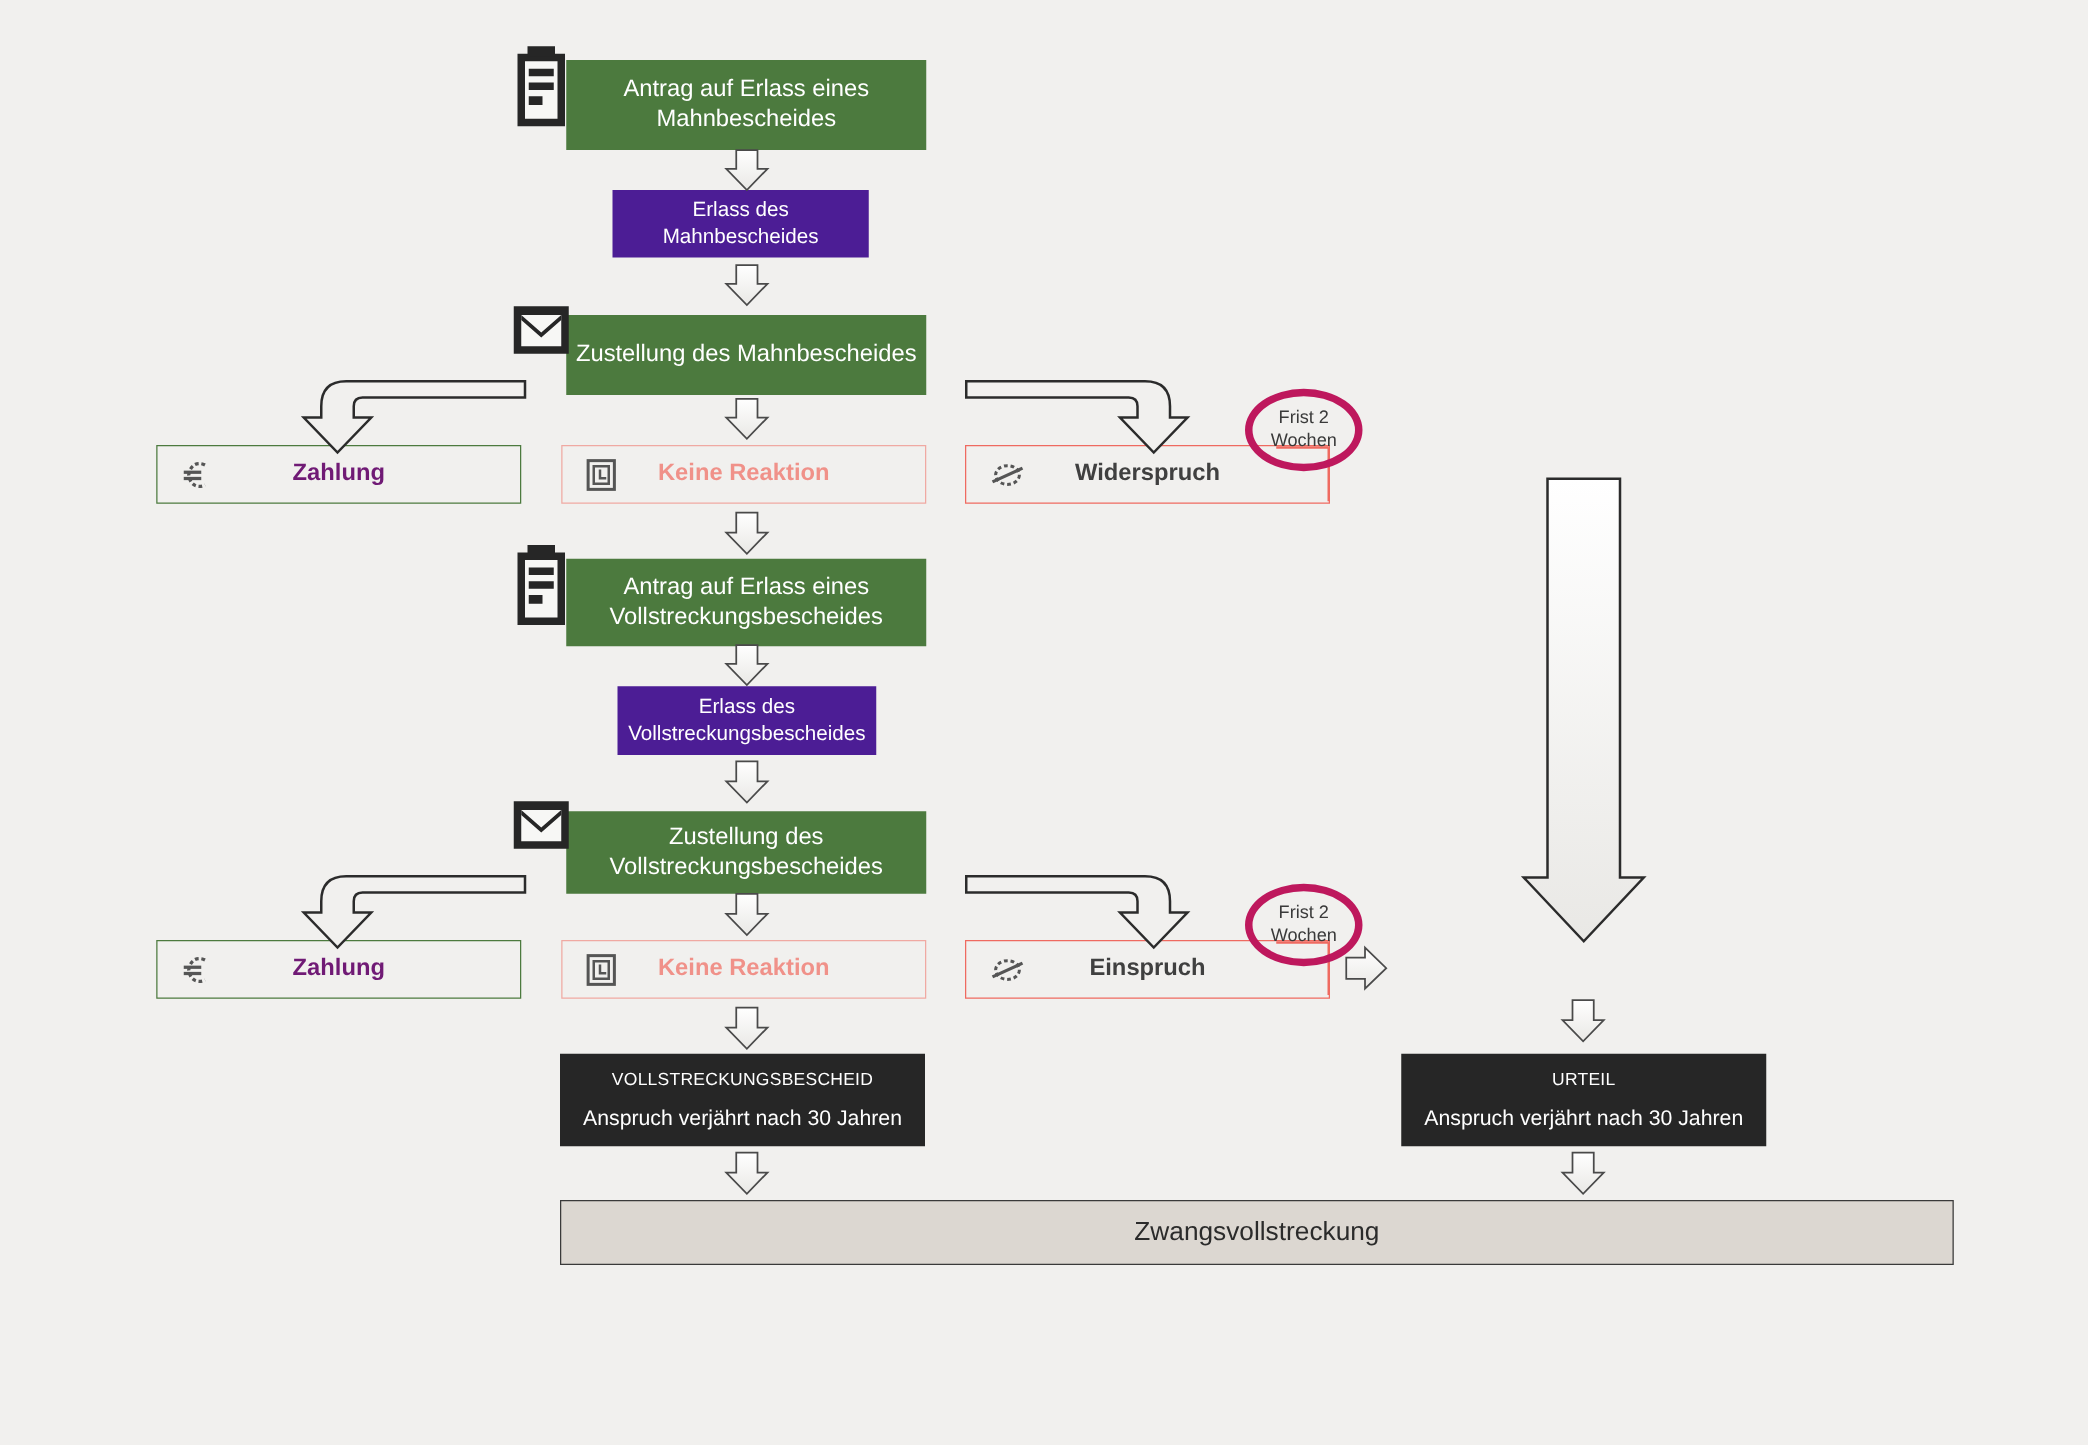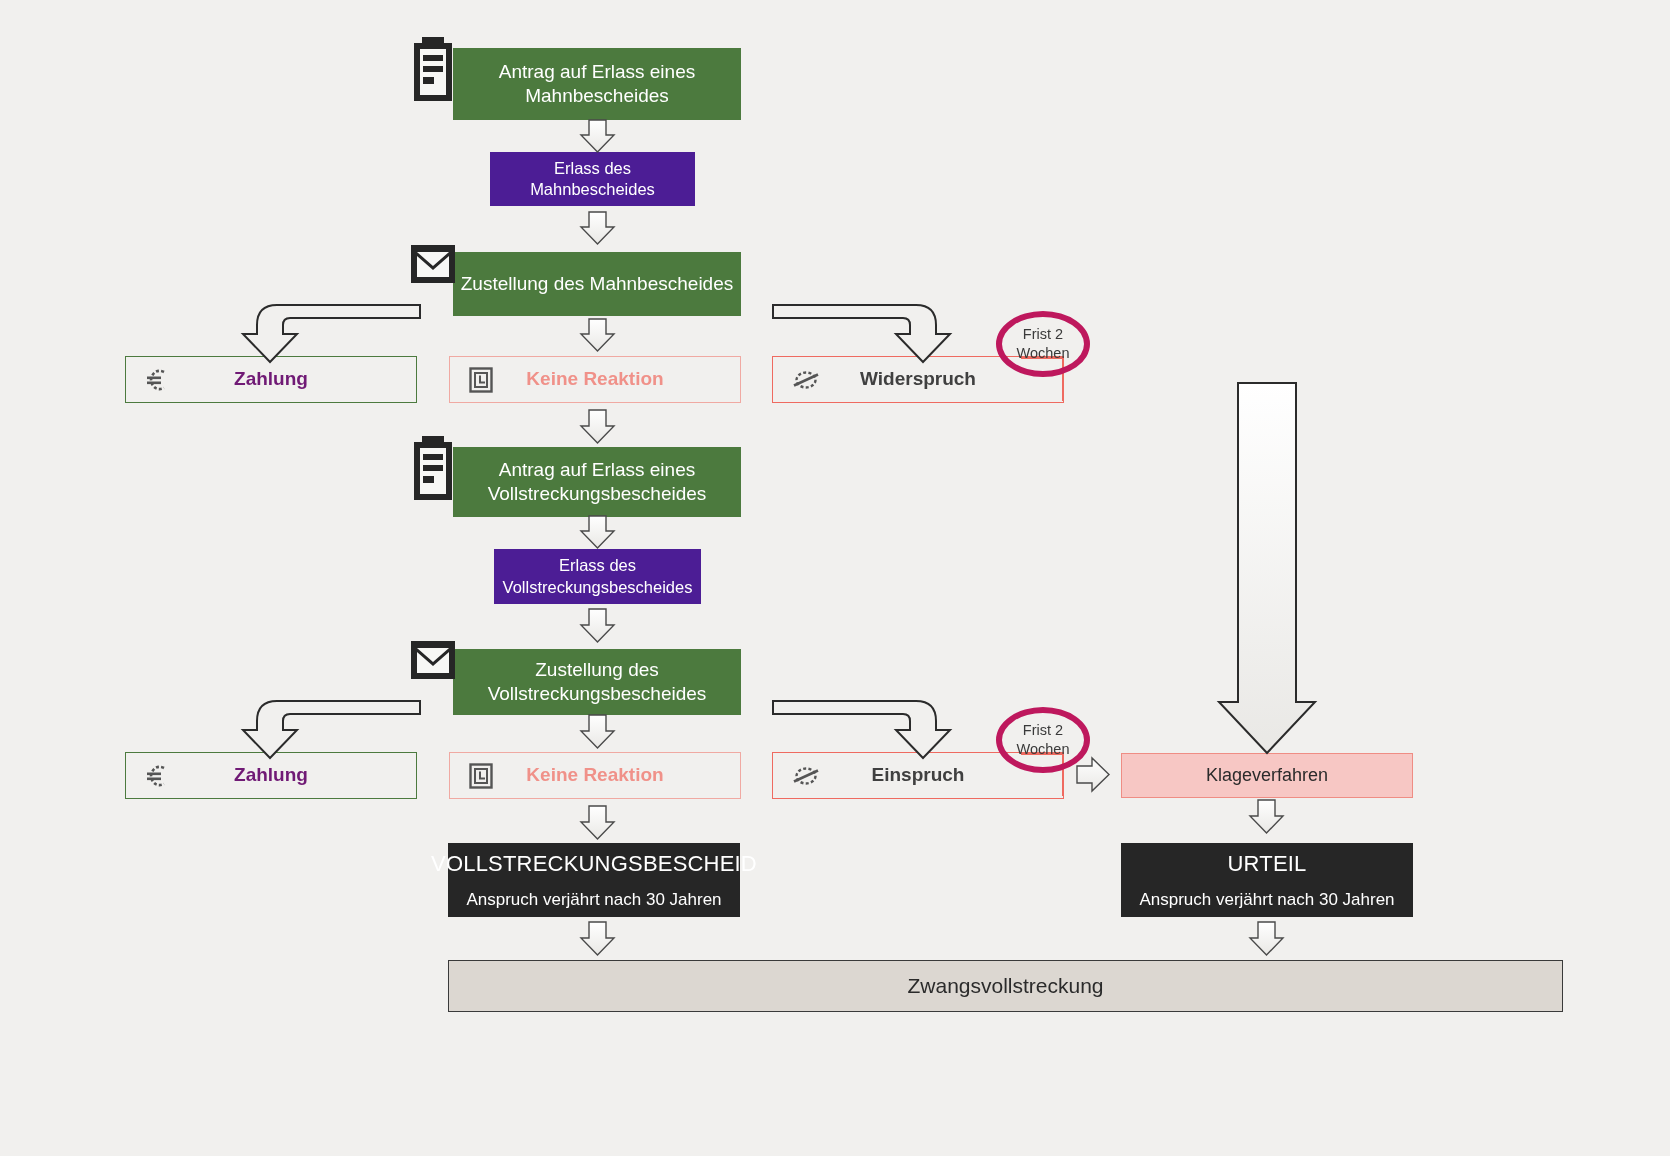--- a/index.html
+++ b/index.html
@@ -62,21 +62,21 @@
     transform: translateY(-50%);
     display: block;
   }
 
   
   .result {
     background: #262626;
     color: #ffffff;
     gap: 11px;
   }
-  .result .t1 { font-size: 22px; letter-spacing: .2px; }
+  .result .t1 { font-size: 14px; letter-spacing: .2px; }
   .result .t2 { font-size: 17px; }
 
   .klage {
     background: #f7c7c4;
     border: 1.5px solid #ef8d84;
     color: #2b2b2b;
     font-size: 18px;
   }
   .zwang {
     background: #dcd7d1;
@@ -288,23 +288,20 @@
       <line x1="3" y1="18.5" x2="27" y2="7.5" stroke="#555" stroke-width="2.6"></line>
     </svg>
     <span class="lbl">Einspruch</span>
   </div>
 
   <div class="frist" style="left:996px; top:707px; width:94px; height:66px;">
     <span>Frist 2</span>
     <span>Wochen</span>
   </div>
 
-  <div class="node klage" style="left:1121px; top:753px; width:292px; height:45px;">
-    <span>Klageverfahren</span>
-  </div>
 
   <div class="node result" style="left:448px; top:843px; width:292px; height:74px;">
     <span class="t1">VOLLSTRECKUNGSBESCHEID</span>
     <span class="t2">Anspruch verjährt nach 30 Jahren</span>
   </div>
 
   <div class="node result" style="left:1121px; top:843px; width:292px; height:74px;">
     <span class="t1">URTEIL</span>
     <span class="t2">Anspruch verjährt nach 30 Jahren</span>
   </div>

